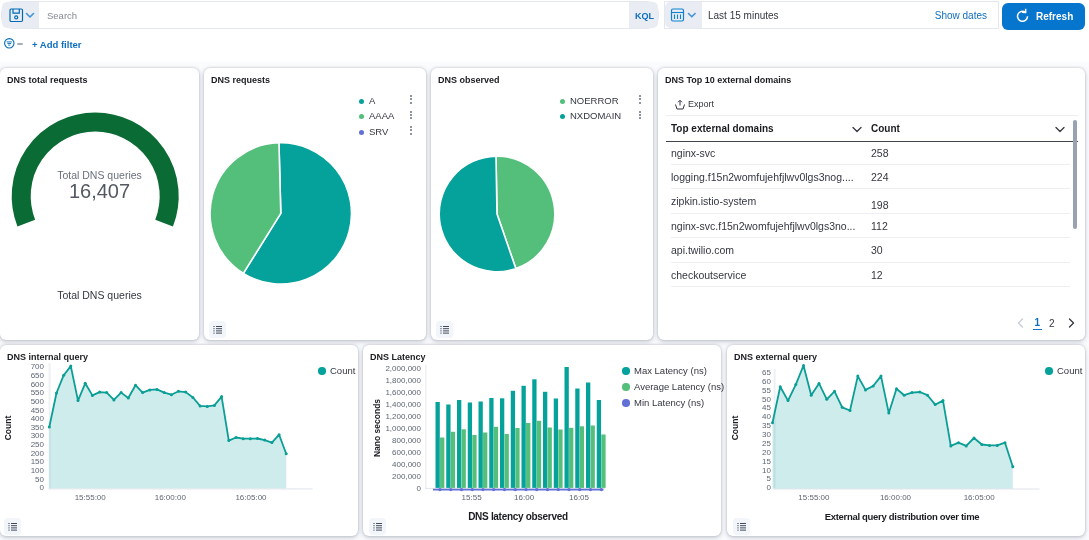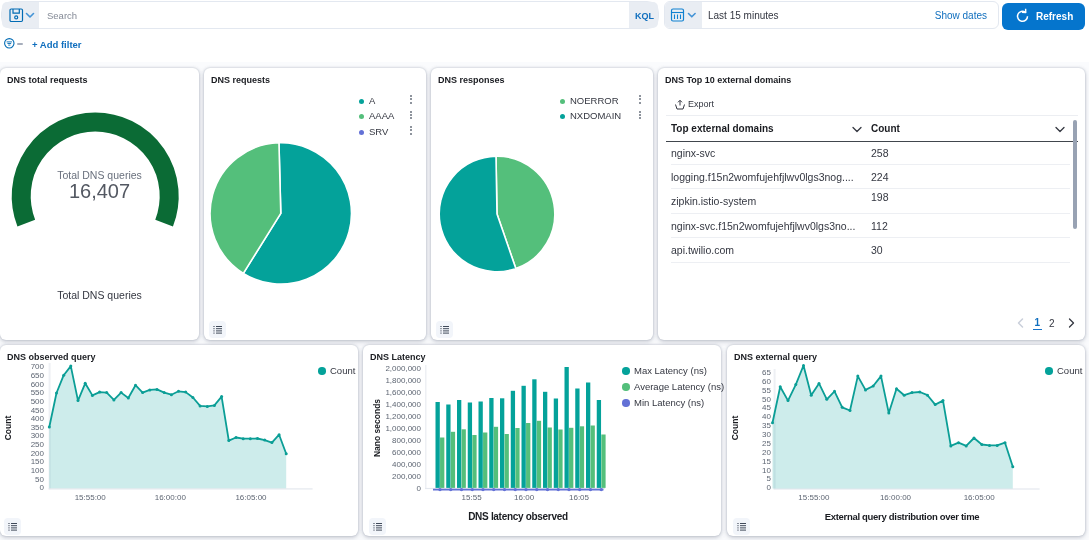--- a/index.html
+++ b/index.html
@@ -26,21 +26,21 @@
     <rect x="8" y="7" width="12.5" height="12.5" rx="1.2" fill="none" stroke="#006bb4" stroke-width="1.2"></rect>
     <path d="M11 7 V11.2 H17.3 V7" fill="none" stroke="#006bb4" stroke-width="1.2"></path>
     <circle cx="14.2" cy="15.4" r="1.5" fill="none" stroke="#006bb4" stroke-width="1.2"></circle>
     <path d="M24.5 11.5 L28 15 L31.5 11.5" fill="none" stroke="#4393d6" stroke-width="1.6" stroke-linecap="round" stroke-linejoin="round"></path>
   </svg>
   <div class="abs" style="left:45px;top:8px;font-size:9.5px;color:#848a96">Search</div>
   <div class="abs" style="left:627px;top:0;width:29px;height:26px;background:#e9edf3;border-radius:0 5px 5px 0"></div>
   <div class="abs" style="left:633px;top:9px;font-size:9px;font-weight:bold;color:#0f6ebe">KQL</div>
 </div>
 
-<div class="abs" style="left:664px;top:1px;width:333px;height:26px;background:#fff;border:1px solid #e3e8f0;border-radius:6px">
+<div class="abs" style="left:664px;top:1px;width:333px;height:26px;background:#fff;border:1px solid #e3e8f0;border-radius:0">
   <div class="abs" style="left:0;top:0;width:37px;height:26px;background:#e9edf3;border-radius:5px 0 0 5px"></div>
   <svg width="40" height="26" viewBox="0 0 40 26">
     <rect x="6.5" y="7" width="12" height="12" rx="1.5" fill="none" stroke="#1182d1" stroke-width="1.2"></rect>
     <path d="M6.5 10.5 H18.5" stroke="#1182d1" stroke-width="1.1"></path>
     <path d="M9.5 12.5 V17 M12.5 12.5 V17 M15.5 12.5 V17" stroke="#1182d1" stroke-width="1.1"></path>
     <path d="M23.5 11.5 L26.8 14.8 L30.1 11.5" fill="none" stroke="#4393d6" stroke-width="1.6" stroke-linecap="round" stroke-linejoin="round"></path>
   </svg>
   <div class="abs" style="left:43px;top:8px;font-size:10px;color:#343741">Last 15 minutes</div>
   <div class="abs" style="right:11px;top:8px;font-size:10px;font-weight:500;color:#0f6ebe">Show dates</div>
 </div>
@@ -106,21 +106,21 @@
       <i></i>
     </div>
   <div class="listbtn" style="left:4.5px;top:253px;width:17px;height:17px"></div>
   <svg width="17" height="17" viewBox="0 0 17 17" style="left:4.5px;top:253px">
     <path d="M7 5.5 H13 M7 7.7 H13 M7 9.9 H13 M7 12.1 H13" stroke="#404a5a" stroke-width="1"></path>
     <path d="M4.4 5.5 H5.6 M4.4 7.7 H5.6 M4.4 9.9 H5.6 M4.4 12.1 H5.6" stroke="#404a5a" stroke-width="1"></path>
   </svg>
 </div>
 
 <div class="abs" style="left:431px;top:68px;width:222px;height:272px">
-  <div class="ptitle">DNS responses</div>
+  <div class="ptitle">DNS observed</div>
   <svg width="222" height="272" viewBox="0 0 222 272">
     <path d="M 66.0 145.9 L 64.99 88.11 A 57.8 57.8 0 0 1 84.82 200.55 Z" fill="#54bf7b" stroke="#fff" stroke-width="1.6"></path>
     <path d="M 66.0 145.9 L 84.82 200.55 A 57.8 57.8 0 1 1 64.99 88.11 Z" fill="#04a29a" stroke="#fff" stroke-width="1.6"></path>
   </svg>
   <div class="legdot pdot" style="left:129px;top:30.5px;background:#54bf7b"></div>
   <div class="legtxt" style="left:139px;top:26.5px">NOERROR</div>
   <div class="legdot pdot" style="left:129px;top:46px;background:#04a29a"></div>
   <div class="legtxt" style="left:139px;top:42px">NXDOMAIN</div>
   <div class="dots3" style="left:208px;top:27px">
       <i></i>
@@ -160,44 +160,48 @@
     <div style="position:relative;height:23.35px;border-bottom:1px solid #edeff3">
         <span style="position:absolute;left:0;top:6px">nginx-svc</span>
         <span style="position:absolute;left:200px;top:6px">258</span>
       </div>
     <div style="position:relative;height:23.35px;border-bottom:1px solid #edeff3">
         <span style="position:absolute;left:0;top:6px;width:196px;overflow:hidden;white-space:nowrap">logging.f15n2womfujehfjlwv0lgs3nog....</span>
         <span style="position:absolute;left:200px;top:6px">224</span>
       </div>
     <div style="position:relative;height:23.35px;border-bottom:1px solid #edeff3">
         <span style="position:absolute;left:0;top:6px">zipkin.istio-system</span>
-        <span style="position:absolute;left:200px;top:2px">198</span>
+        <span style="position:absolute;left:200px;top:10px">198</span>
       </div>
     <div style="position:relative;height:23.35px;border-bottom:1px solid #edeff3">
         <span style="position:absolute;left:0;top:6px;width:196px;overflow:hidden;white-space:nowrap">nginx-svc.f15n2womfujehfjlwv0lgs3no...</span>
         <span style="position:absolute;left:200px;top:6px">112</span>
       </div>
     <div style="position:relative;height:23.35px;border-bottom:1px solid #edeff3">
         <span style="position:absolute;left:0;top:6px">api.twilio.com</span>
         <span style="position:absolute;left:200px;top:6px">30</span>
+      </div>
+    <div style="position:relative;height:23.35px;border-bottom:1px solid #edeff3">
+        <span style="position:absolute;left:0;top:6px">checkoutservice</span>
+        <span style="position:absolute;left:200px;top:6px">12</span>
       </div>
   </div>
   <div class="abs" style="left:414.5px;top:52px;width:4.5px;height:109px;background:#98a2b3;border-radius:2.5px"></div>
   <svg width="12" height="12" viewBox="0 0 12 12" style="left:357px;top:249px">
       <path d="M7.5 2 L3.5 6 L7.5 10" fill="none" stroke="#c9cfda" stroke-width="1.5" stroke-linecap="round" stroke-linejoin="round"></path>
     </svg>
   <div class="abs" style="left:375px;top:249px;font-size:10px;font-weight:bold;color:#0f6ebe;border-bottom:1.5px solid #1673c9;padding:0 1.5px 0.5px 1.5px">1</div>
   <div class="abs" style="left:391px;top:250px;font-size:10px;color:#343741">2</div>
   <svg width="12" height="12" viewBox="0 0 12 12" style="left:407px;top:249px">
       <path d="M4.5 2 L8.5 6 L4.5 10" fill="none" stroke="#343741" stroke-width="1.3" stroke-linecap="round" stroke-linejoin="round"></path>
     </svg>
 </div>
 
 <div class="abs" style="left:0;top:345px;width:358px;height:191px">
-  <div class="ptitle">DNS observed query</div>
+  <div class="ptitle">DNS internal query</div>
   <svg width="358" height="191" viewBox="0 0 358 191">
     <text x="44" y="24.4" text-anchor="end" font-size="8" fill="#5e6673">700</text>
     <text x="44" y="33.0" text-anchor="end" font-size="8" fill="#5e6673">650</text>
     <text x="44" y="41.6" text-anchor="end" font-size="8" fill="#5e6673">600</text>
     <text x="44" y="50.3" text-anchor="end" font-size="8" fill="#5e6673">550</text>
     <text x="44" y="58.9" text-anchor="end" font-size="8" fill="#5e6673">500</text>
     <text x="44" y="67.5" text-anchor="end" font-size="8" fill="#5e6673">450</text>
     <text x="44" y="76.1" text-anchor="end" font-size="8" fill="#5e6673">400</text>
     <text x="44" y="84.8" text-anchor="end" font-size="8" fill="#5e6673">350</text>
     <text x="44" y="93.4" text-anchor="end" font-size="8" fill="#5e6673">300</text>

